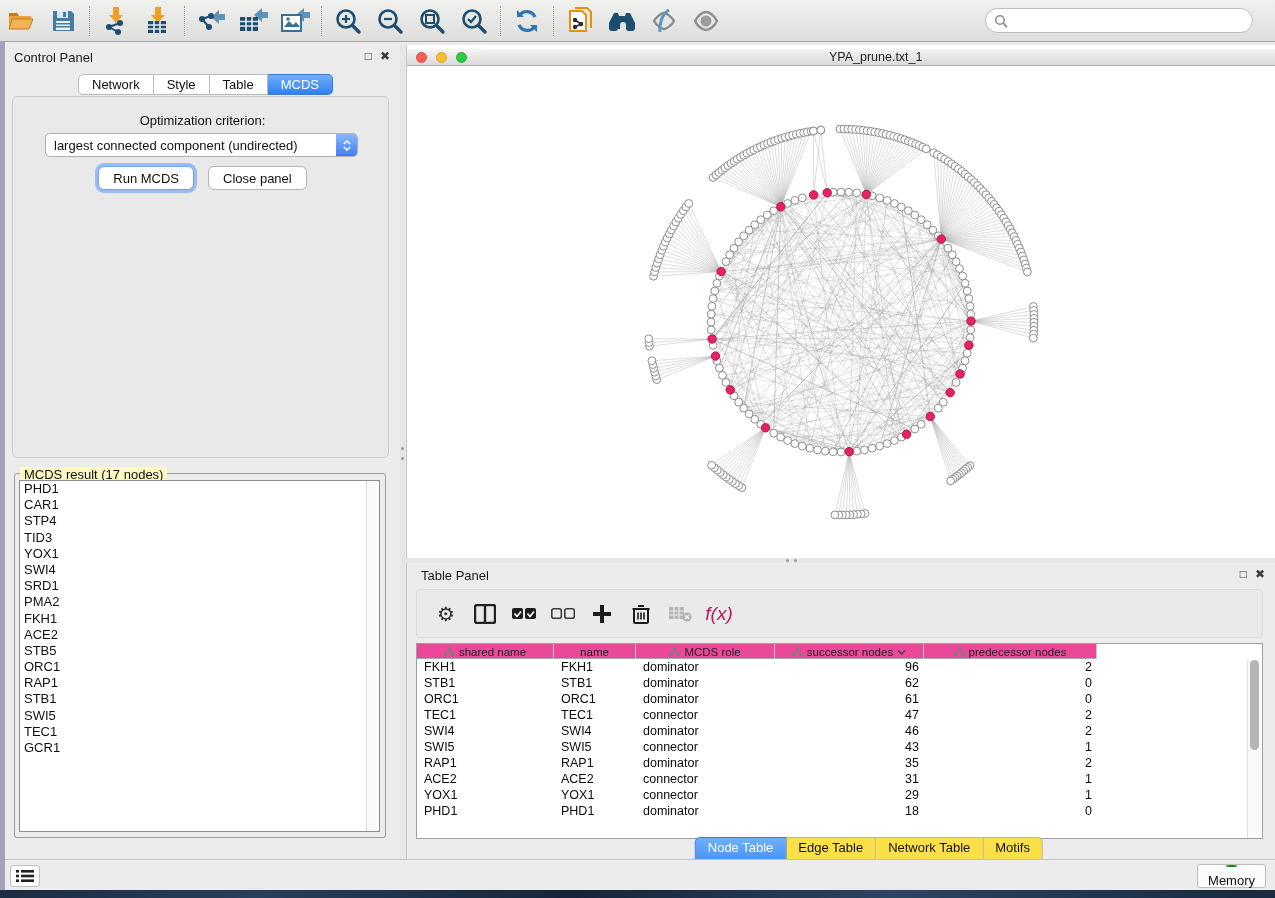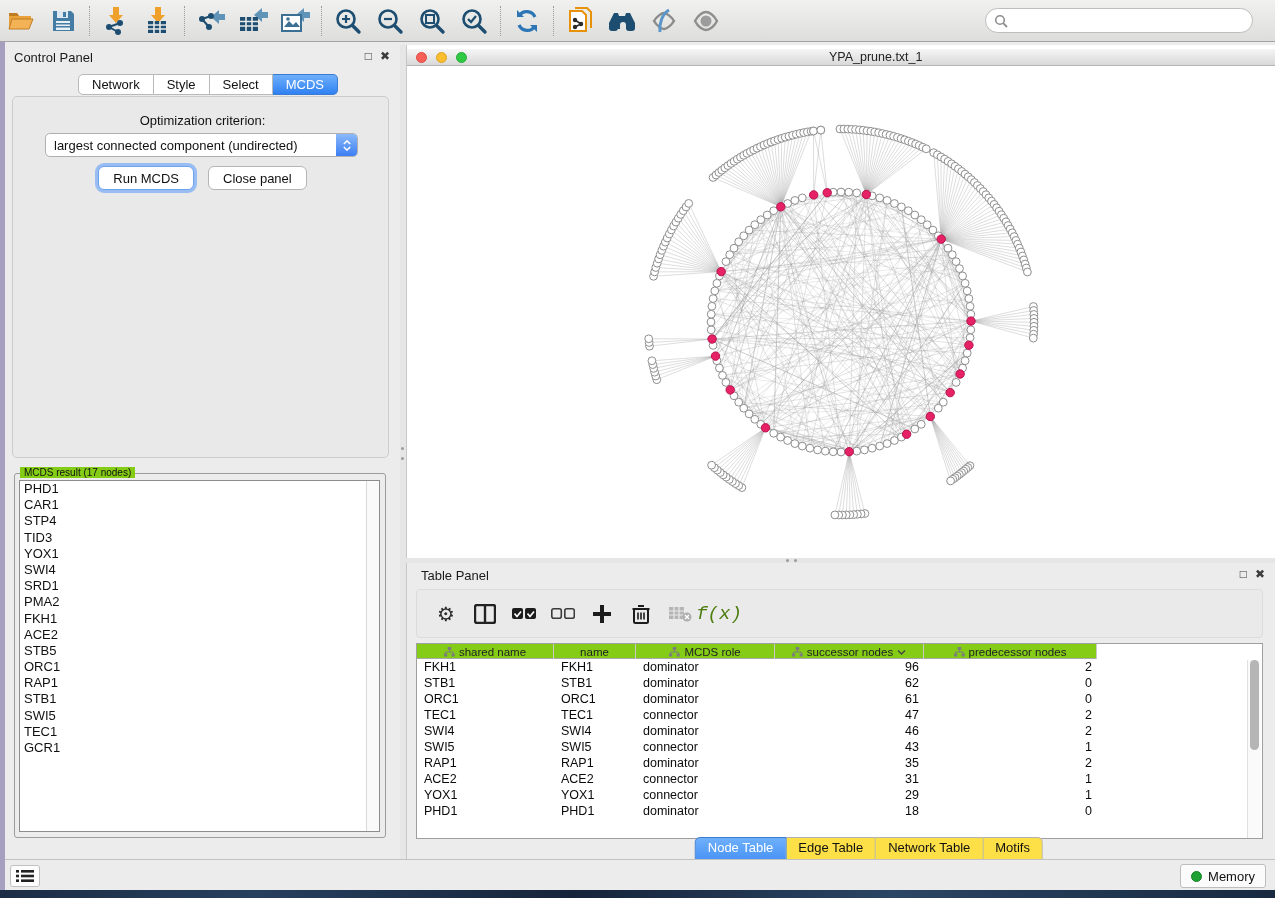--- a/index.html
+++ b/index.html
@@ -41,21 +41,21 @@
     background:linear-gradient(#8ab9fb,#3c7ef3); display:flex; flex-direction:column; align-items:center;
     justify-content:center; gap:1px; }
   .dd-ch { width:8px; height:5px; }
   .btn-row { position:absolute; left:0; top:121px; width:100%; display:flex; justify-content:center; gap:14px; }
   .push-btn { font-size:13px; background:#fff; border:1px solid #b5b5b5; border-radius:6px;
     padding:3px 14px; height:24px; color:#111; }
   .push-btn.focused { box-shadow:0 0 0 3px rgba(100,160,250,.6); border-color:#6ba3ef; }
   .result-group { position:absolute; left:9px; top:422px; width:372px; height:371px; }
   .result-fieldset { position:absolute; left:0; top:6px; width:372px; height:365px;
     border:1px solid #9c9c9c; border-radius:3px; }
-  .result-legend { position:absolute; left:6px; top:0; background:#84cc16; padding:0 4px; font-size:10px; color:#111; }
+  .result-legend { position:absolute; left:6px; top:0; background:#fef9c3; padding:0 4px; font-size:13px; color:#111; }
   .result-list { position:absolute; left:5px; top:13px; width:361px; height:352px; background:#fff;
     border:1px solid #8d8d8d; overflow:hidden; }
   .result-item { font-size:13px; color:#111; padding-left:4px; height:16.2px; line-height:16.2px; }
   .list-scroll { position:absolute; right:0; top:0; width:13px; height:100%; background:#fafafa;
     border-left:1px solid #d9d9d9; }
 
   
   .v-split { position:absolute; left:400px; top:45px; width:6px; height:814px; background:#e6e6e6; }
   .v-split .grip { position:absolute; left:1px; top:402px; width:3px; height:3px; border-radius:50%; background:#9a9a9a; }
   .v-split .grip2 { top:412px; }
@@ -75,24 +75,24 @@
   .nv-title { position:absolute; left:54%; top:1px; transform:translateX(-50%); font-size:12.5px; color:#222; }
   .graph-wrap { position:absolute; left:0; top:17px; width:869px; height:496px; }
 
   
   .table-panel { position:absolute; left:406px; top:563px; width:869px; height:296px; background:#ececec;
     border-left:1px solid #c7c7c7; }
   .tp-toolbar { position:absolute; left:9px; top:26px; width:847px; height:49px; background:#eaeaea;
     border:1px solid #dcdcdc; border-radius:4px; display:flex; align-items:center; padding-left:12px; gap:0; }
   .tp-btn { width:34px; height:32px; display:flex; align-items:center; justify-content:center; margin-right:5px; }
   .gear-glyph { font-size:20px; color:#2d2d2d; line-height:20px; }
-  .fx-label { font-family:Liberation Mono, monospace; font-style:italic; font-size:19px; color:#4d7c0f; }
+  .fx-label { font-family:Liberation Sans, sans-serif; font-style:italic; font-size:19px; color:#be185d; }
   .data-table { position:absolute; left:9px; top:80px; width:847px; height:196px; background:#fff;
     border:1px solid #9f9f9f; overflow:hidden; }
-  .thead { display:flex; height:15px; border-bottom:1px solid #a8a8a8; background:#84cc16; }
+  .thead { display:flex; height:15px; border-bottom:1px solid #a8a8a8; background:#ec4899; }
   .th { display:flex; align-items:center; justify-content:center; gap:4px; font-size:11.5px; color:#222;
     border-right:1px solid #c9c9c9; height:15px; }
   .th-filler { flex:1; background:#fff; border:none; }
   .trow { display:flex; height:16px; align-items:center; }
   .td { font-size:12.5px; color:#0a0a0a; white-space:nowrap; overflow:hidden; }
   .td.left { padding-left:7px; text-align:left; }
   .td.right { padding-right:5px; text-align:right; }
   .tbl-scroll { position:absolute; right:1px; top:16px; width:14px; height:179px; background:#fafafa;
     border-left:1px solid #e0e0e0; }
   .tbl-thumb { position:absolute; left:2px; top:0px; width:9px; height:90px; background:#b5b5b5; border-radius:5px; }
@@ -102,21 +102,21 @@
   .tp-tab:first-child { border-left:1px solid #b2b2b2; border-radius:5px 0 0 5px; }
   .tp-tab:last-child { border-radius:0 5px 5px 0; }
   .tp-tab.active { background:linear-gradient(#6fb0fb,#2f80f2); border-color:#3c7cd0; color:#fff; }
 
   
   .status-bar { position:absolute; left:0; top:859px; width:1275px; height:31px; background:#ececec;
     border-top:1px solid #c2c2c2; }
   .list-btn { position:absolute; left:10px; top:5px; width:30px; height:22px; background:#fdfdfd;
     border:1px solid #c0c0c0; border-radius:3px; display:flex; align-items:center; justify-content:center; }
   .memory-btn { position:absolute; right:9px; top:4px; height:24px; background:#fbfbfb;
-    border:1px solid #bdbdbd; border-radius:3px; display:flex; align-items:center; gap:6px; padding:0 10px; }
+    border:1px solid #bdbdbd; border-radius:3px; display:flex; align-items:center; gap:6px; padding:0 10px;flex-direction:column; }
   .mem-dot { width:11px; height:11px; border-radius:50%; background:#1fa233; border:1px solid #158226; }
   .memory-btn span { font-size:13px; color:#111; }
 </style>
 </head>
 <body>
 
 <div class="window">
 
   <div class="toolbar">
     <div class="tb-icon">
@@ -257,21 +257,21 @@
 
   <div class="control-panel">
     <div class="panel-title">Control Panel</div>
     <div class="win-btns">
       <div class="win-btn">□</div>
       <div class="win-btn">✖</div>
     </div>
     <div class="cp-tabs">
         <div class="cp-tab">Network</div>
         <div class="cp-tab">Style</div>
-        <div class="cp-tab">Select</div>
+        <div class="cp-tab">Table</div>
         <div class="cp-tab active">MCDS</div>
       </div>
     <div class="cp-content"></div>
     <div class="opt-label">Optimization criterion:</div>
     <div class="dropdown">
       <div class="dropdown-text">largest connected component (undirected)</div>
       <div class="dropdown-cap">
         <svg class="dd-ch" viewBox="0 0 10 6">
             <path d="M1 5l4-4 4 4" fill="none" stroke="#fff" stroke-width="1.8"></path>
           </svg>

